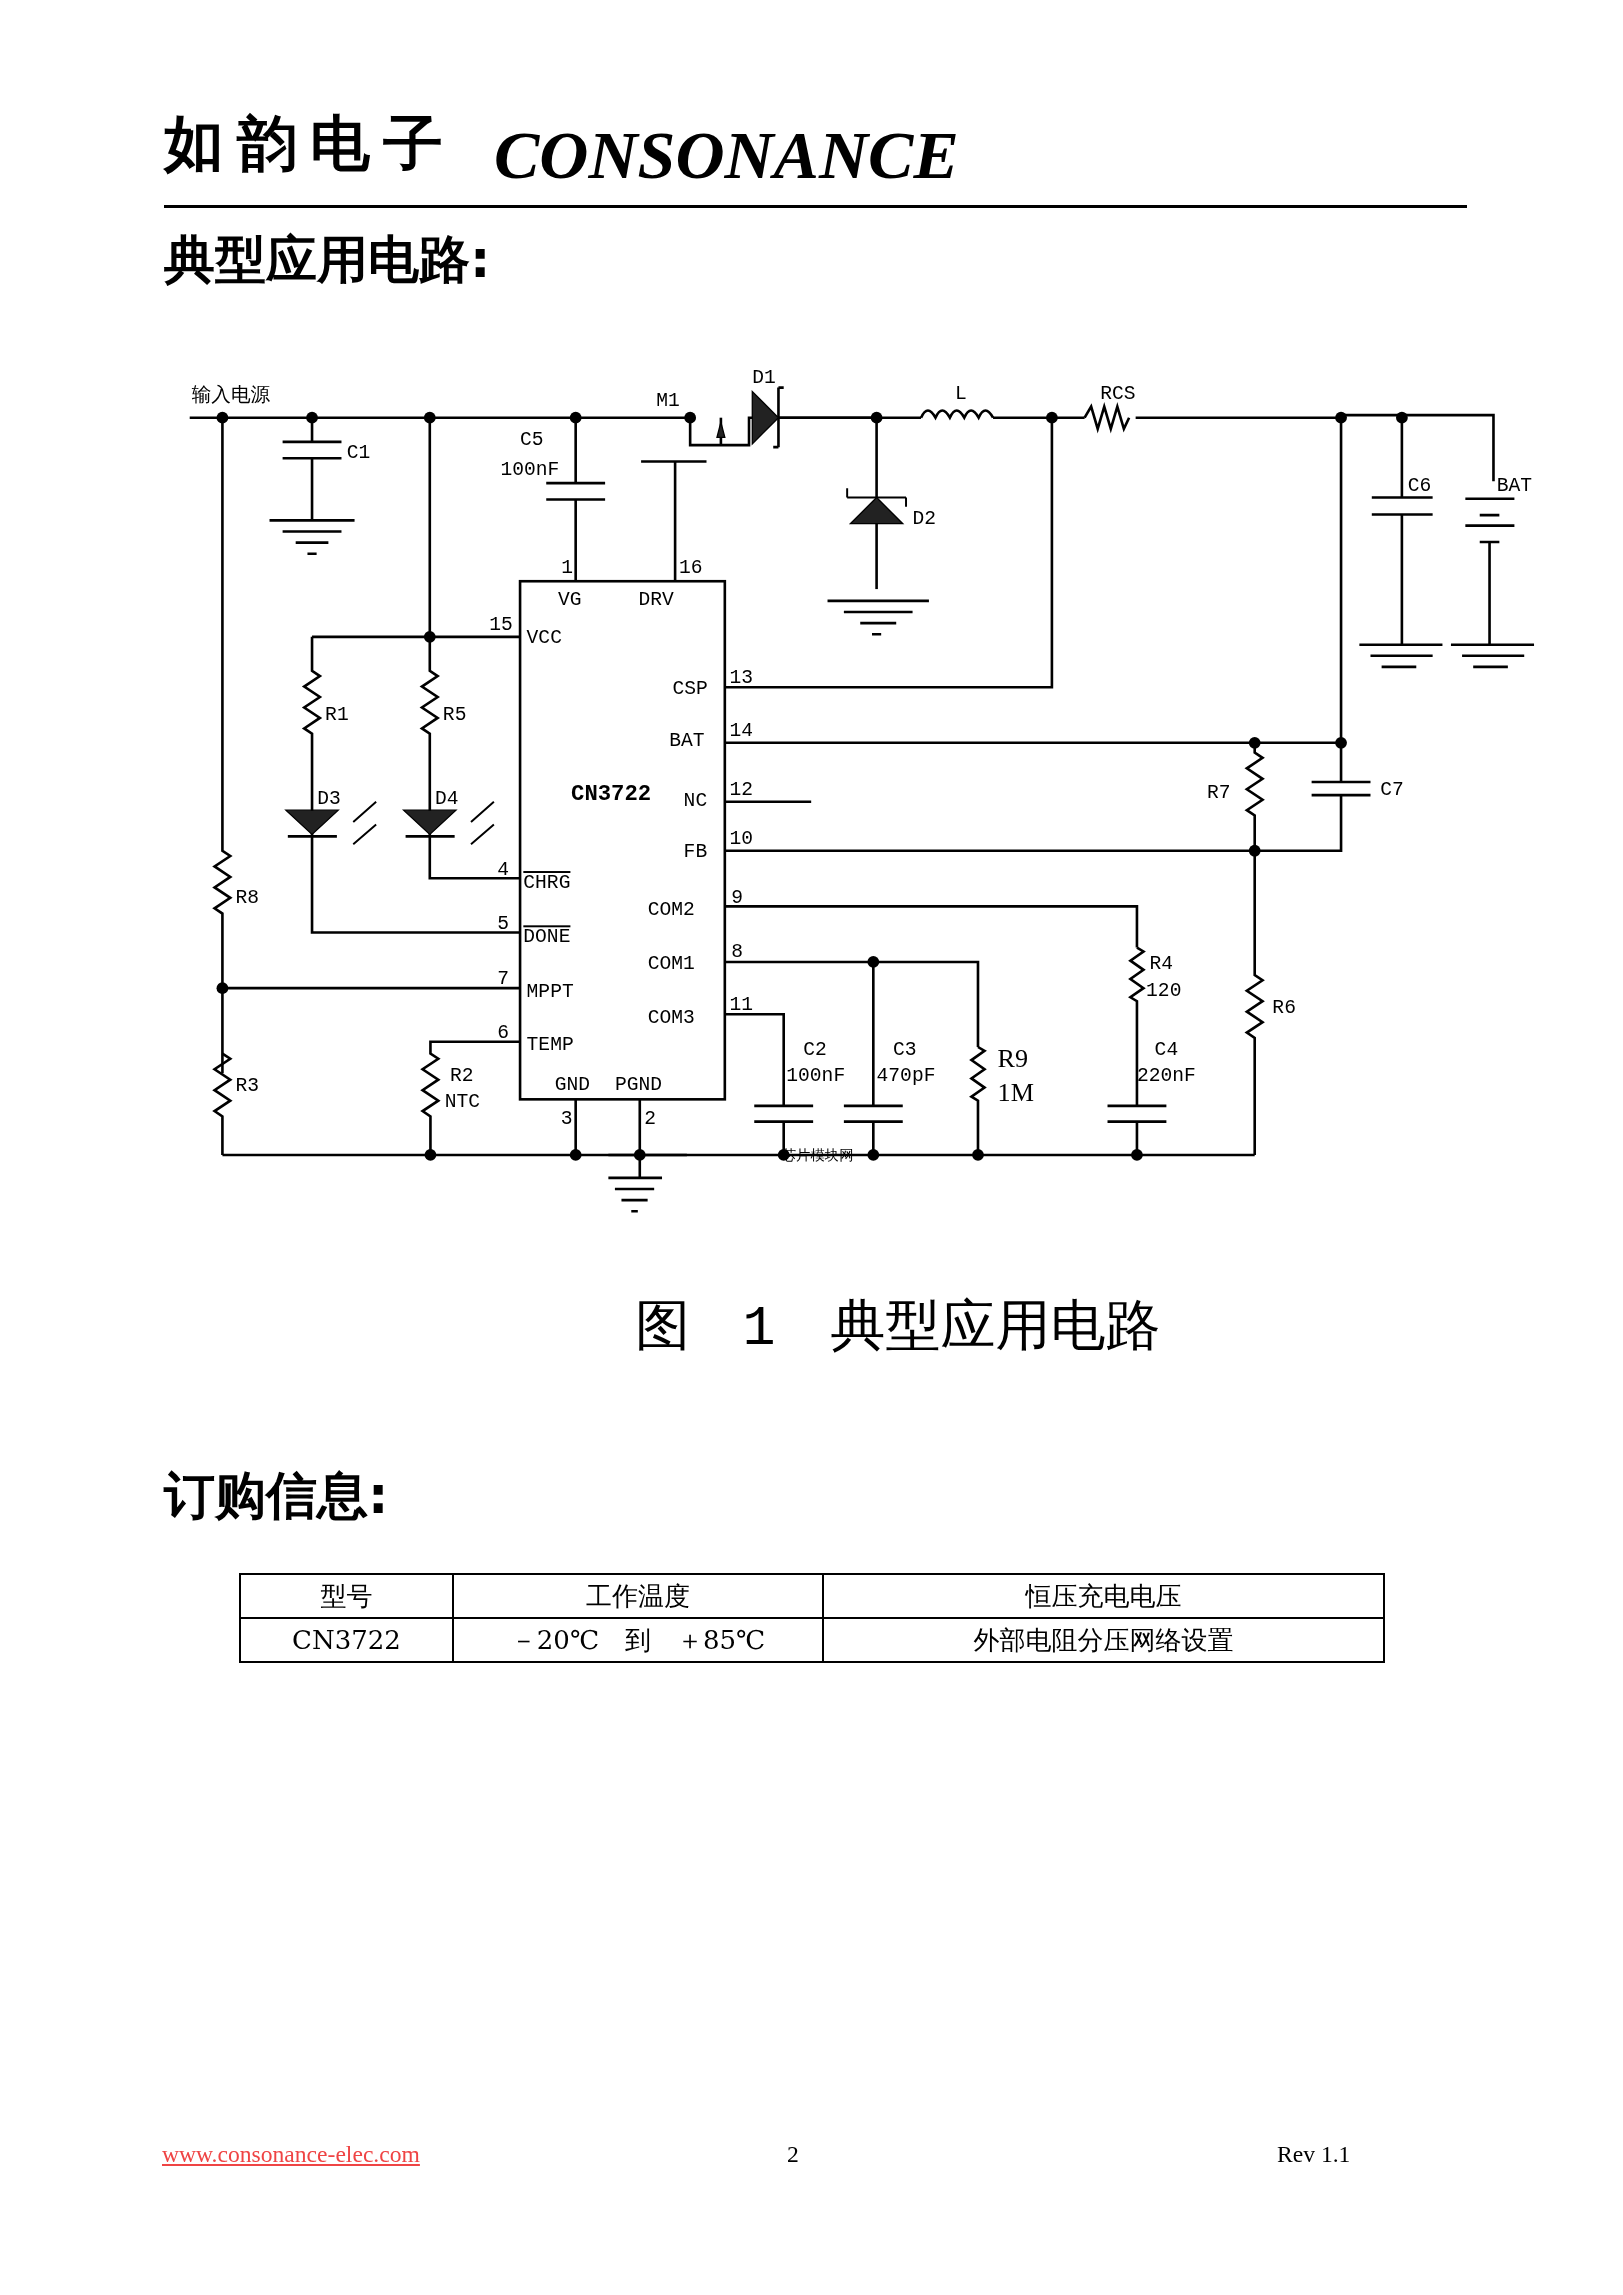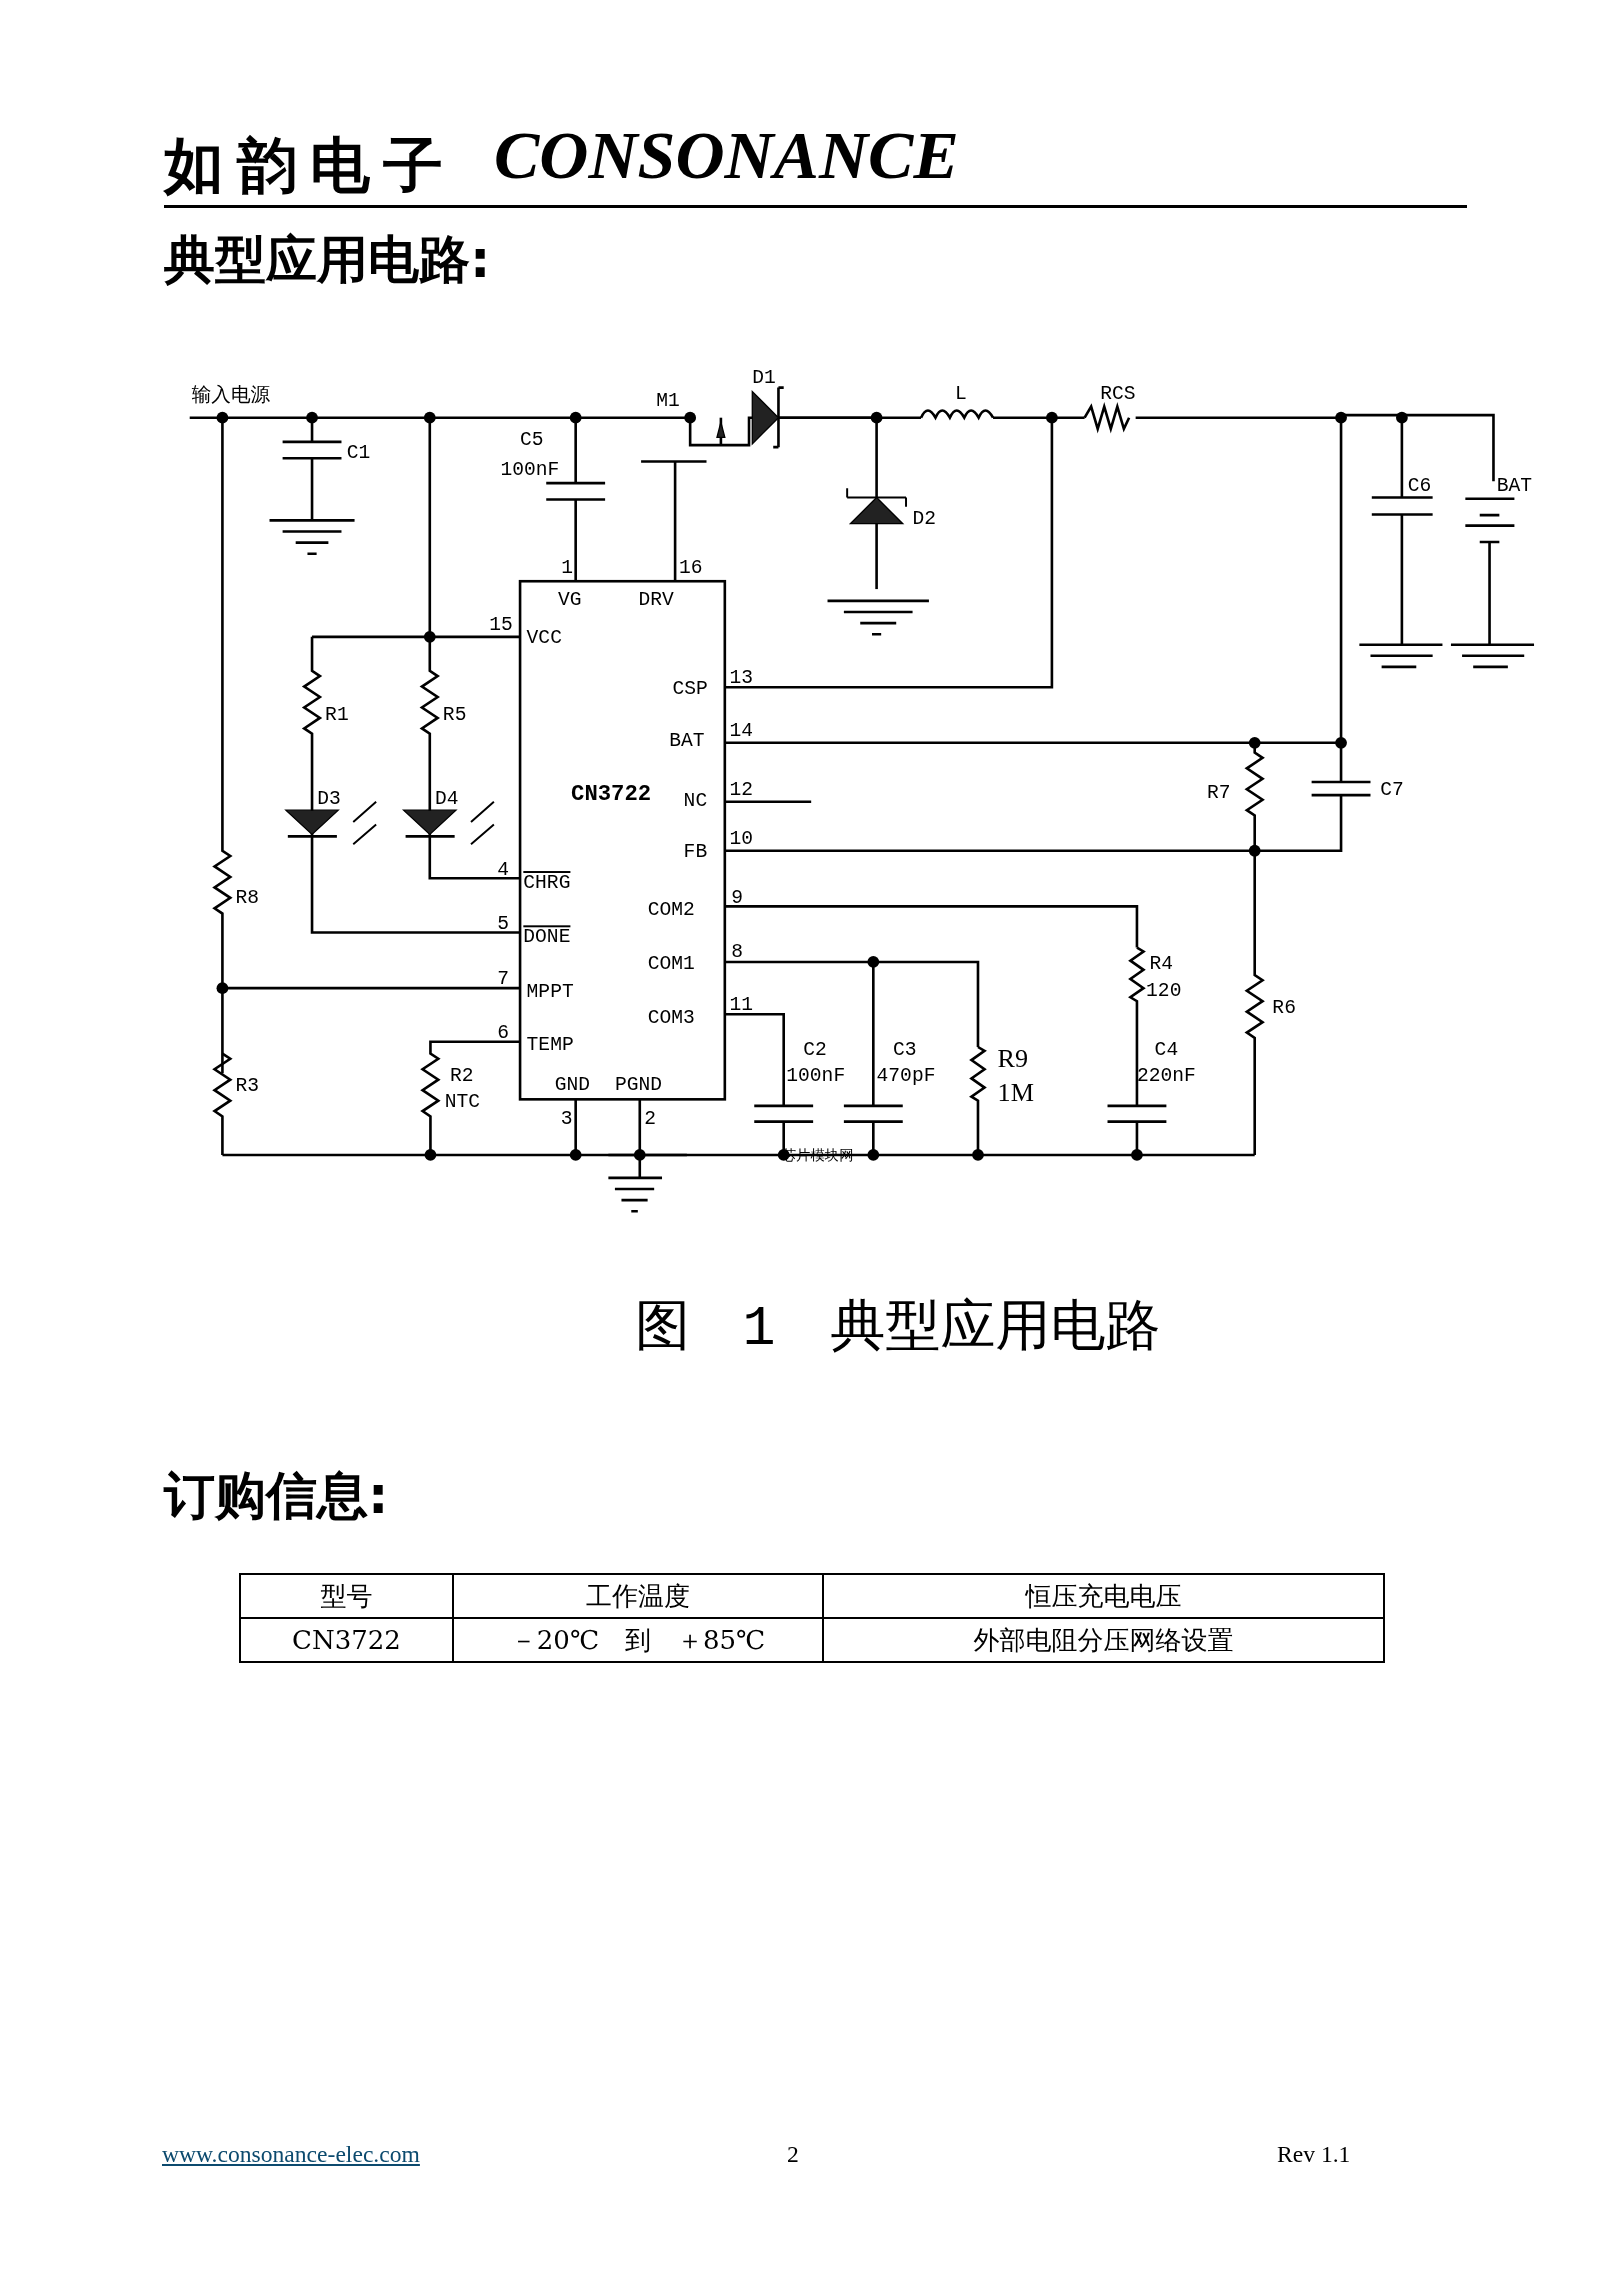--- a/index.html
+++ b/index.html
@@ -1,34 +1,34 @@
 <!DOCTYPE html>
 <html style="font-size:10.5px"><head>
 <meta charset="utf-8">
 <style>
   html, body { margin:0; padding:0; background:#ffffff; }
   body { width:1623px; height:2295px; position:relative; overflow:hidden;
          font-family:"Liberation Serif","DejaVu Serif",serif; color:#000; }
   .abs { position:absolute; }
-  .brand-cn { left:164px; top:126px; font-size:60px; font-weight:bold; letter-spacing:13px;
+  .brand-cn { left:164px; top:104px; font-size:60px; font-weight:bold; letter-spacing:13px;
               font-family:"DejaVu Serif",serif; }
   .brand-en { left:494px; top:116px; font-size:68px; font-weight:bold; font-style:italic;
               font-family:"Liberation Serif",serif; }
   .header-rule { left:164px; top:205px; width:1303px; height:2.6px; background:#000; }
   .section-title { font-size:51px; font-weight:bold; font-family:"DejaVu Sans",sans-serif; }
   .sec1 { left:164px; top:226px; }
   .sec2 { left:164px; top:1462px; }
   .caption { left:635px; top:1289px; font-size:55px; font-family:Liberation Mono, monospace; word-spacing:19.6px; }
   #schematic { position:absolute; left:0; top:0; width:1623px; height:1309px; }
   #schematic text { font-family:"Liberation Mono","DejaVu Sans Mono",monospace; fill:#000; }
   .order-table { position:absolute; left:239px; top:1573px; width:1146px; border-collapse:collapse;
                  font-size:26px; font-family:"DejaVu Serif",serif; }
   .order-table td { border:2px solid #000; text-align:center; height:42px; padding:0; }
   .footer { top:2141px; font-size:23.6px; font-family:"Liberation Serif",serif; }
-  .f-link { left:162px; color:#0c4a6e; text-decoration:underline; }
+  .f-link { left:162px; color:#ef4444; text-decoration:underline; }
   .f-page { left:787px; }
   .f-rev { left:1277px; }
   .watermark { fill:#f2ef7a; font-size:22px; font-family:"DejaVu Sans",sans-serif; }
 </style>
 </head>
 <body>
 
 <div class="abs brand-cn">如韵电子</div>
 <div class="abs brand-en">CONSONANCE</div>
 <div class="abs header-rule"></div>

